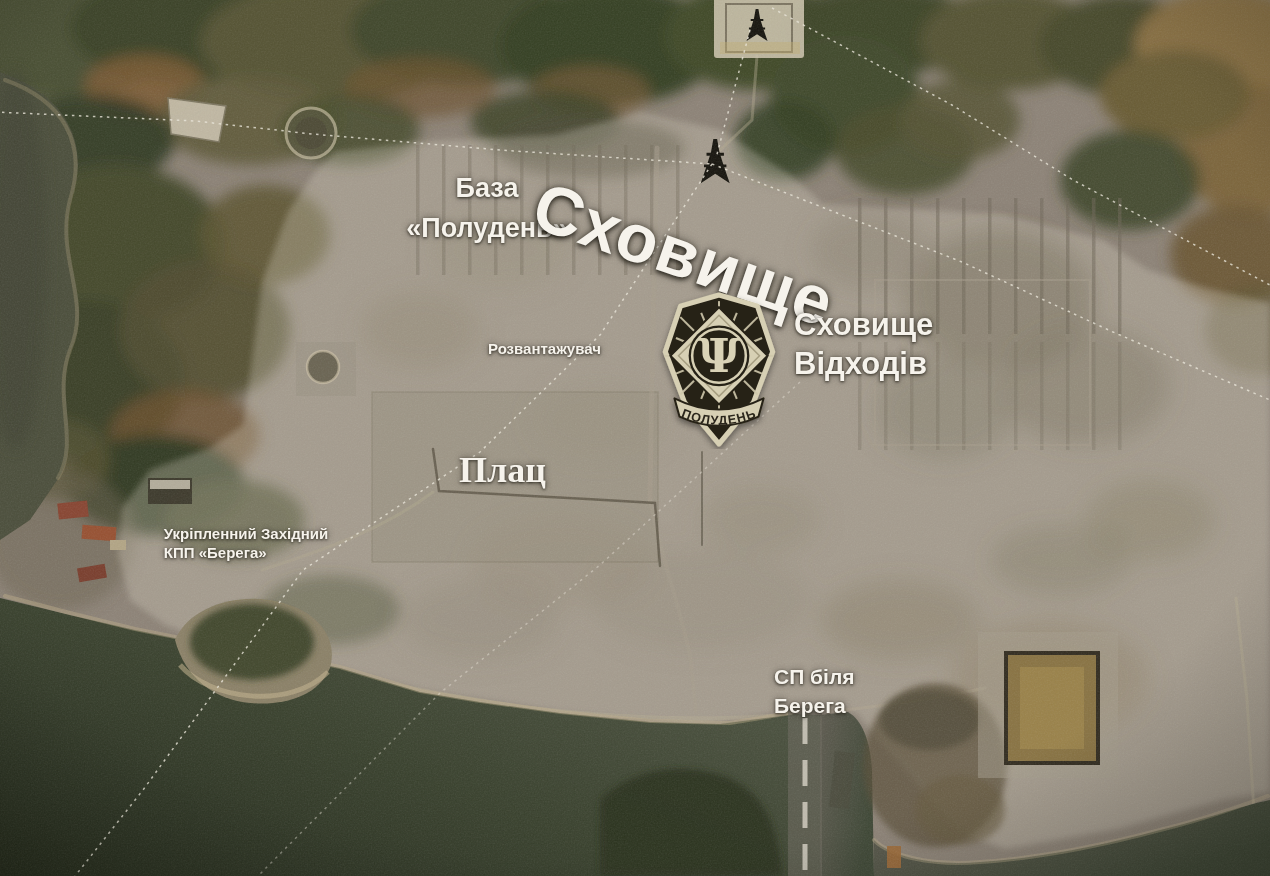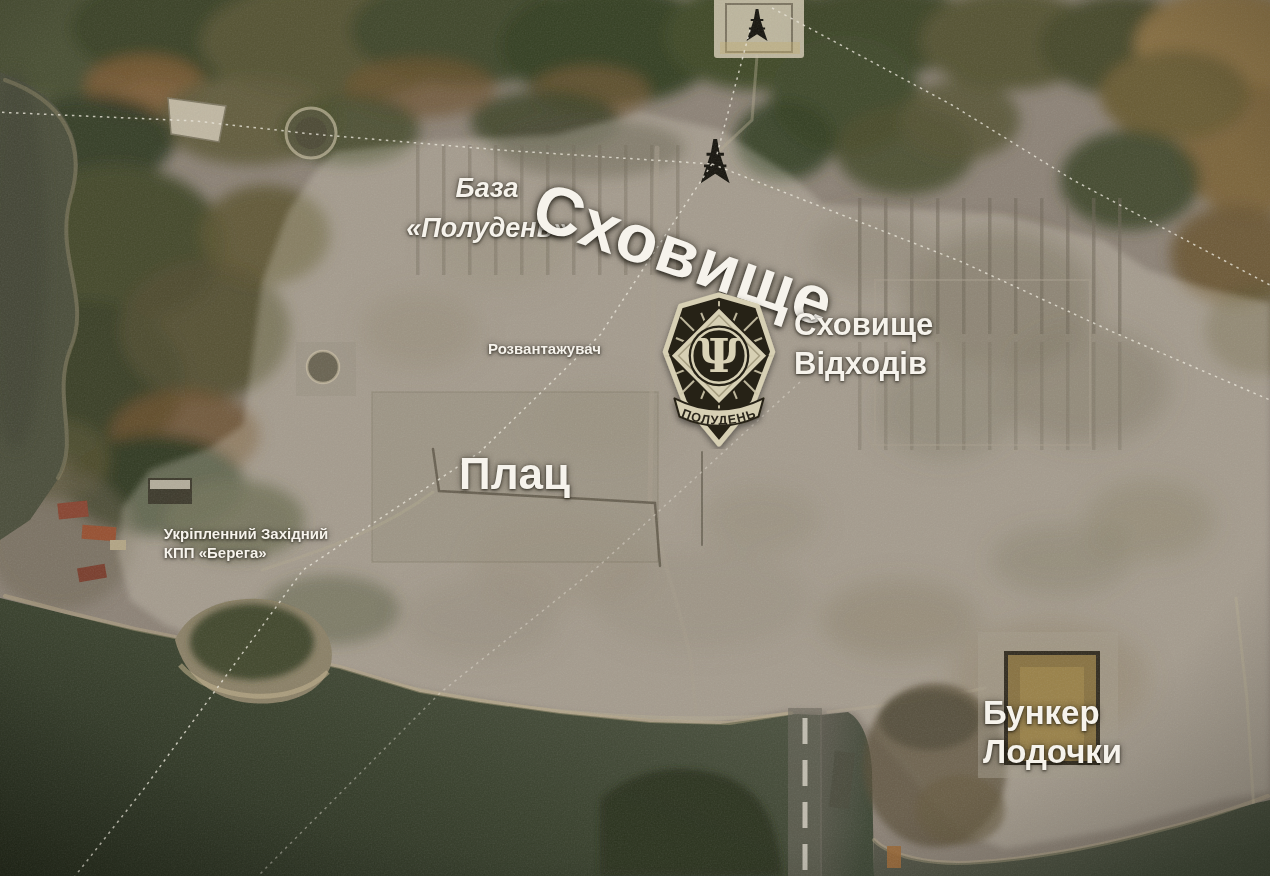--- a/index.html
+++ b/index.html
@@ -3,27 +3,27 @@
 <meta charset="utf-8">
 <style>
   html,body{margin:0;padding:0;background:#1b1b16;}
   .stage{position:relative;width:1270px;height:876px;overflow:hidden;
          background:#8d8376;font-family:"Liberation Sans",sans-serif;}
   .terrain{position:absolute;left:0;top:0;filter:blur(.45px) saturate(.96);}
   .lbl{position:absolute;color:#f6f3ec;font-weight:bold;white-space:nowrap;
        text-shadow:0 1px 3px rgba(24,21,13,.8),0 0 7px rgba(24,21,13,.45);}
   .lbl span{display:block;}
   #lab-base{left:487px;top:168px;transform:translateX(-50%);text-align:center;
-            font-size:27px;line-height:40px;font-style:italic;}
+            font-size:27px;line-height:40px;}
   #lab-title{left:549px;top:166px;font-size:68px;letter-spacing:1px;
              transform:rotate(19deg);transform-origin:0 0;
              text-shadow:0 2px 5px rgba(20,18,10,.85),0 0 10px rgba(20,18,10,.5);}
   #lab-unloader{left:488px;top:340px;font-size:15px;}
   #lab-waste{left:794px;top:305px;font-size:31px;line-height:39px;}
-  #lab-plats{left:459px;top:449px;font-size:44px;}
+  #lab-plats{left:459px;top:449px;font-size:36px;font-family:Liberation Serif, serif;}
   #lab-kpp{left:246px;top:524px;transform:translateX(-50%);text-align:left;
            font-size:15px;line-height:19px;}
   #lab-sp{left:774px;top:662px;font-size:21px;line-height:29px;}
   #lab-bunker{left:983px;top:693px;font-size:33px;line-height:39px;}
   .emblem{position:absolute;left:656px;top:291px;width:126px;height:158px;}
 </style>
 </head>
 <body>
 
 <div class="stage">
@@ -244,25 +244,25 @@
   <span>Відходів</span>
 </div>
 
 <div class="lbl" id="lab-plats">Плац</div>
 
 <div class="lbl" id="lab-kpp">
   <span>Укріпленний Західний</span>
   <span>КПП «Берега»</span>
 </div>
 
-
-<div class="lbl" id="lab-bunker">
-  <span>Бункер</span>
-  <span>Лодочки</span>
-</div>
+<div class="lbl" id="lab-sp">
+  <span>СП біля</span>
+  <span>Берега</span>
+</div>
+
 
 <svg class="emblem" viewBox="0 0 124 156">
   <defs>
     <filter id="eshadow" x="-25%" y="-25%" width="150%" height="150%">
       <feDropShadow dx="0" dy="3" stdDeviation="3" flood-color="#000" flood-opacity="0.45"></feDropShadow>
     </filter>
   </defs>
   <g filter="url(#eshadow)">
     <path d="M62,4 L100,15 L115,60 L96,110 L62,151 L28,110 L9,60 L24,15 Z" fill="#282318" stroke="#d7d0b4" stroke-width="5" stroke-linejoin="round"></path>
     <g stroke="#cfc8ab" stroke-width="2" opacity=".9">

